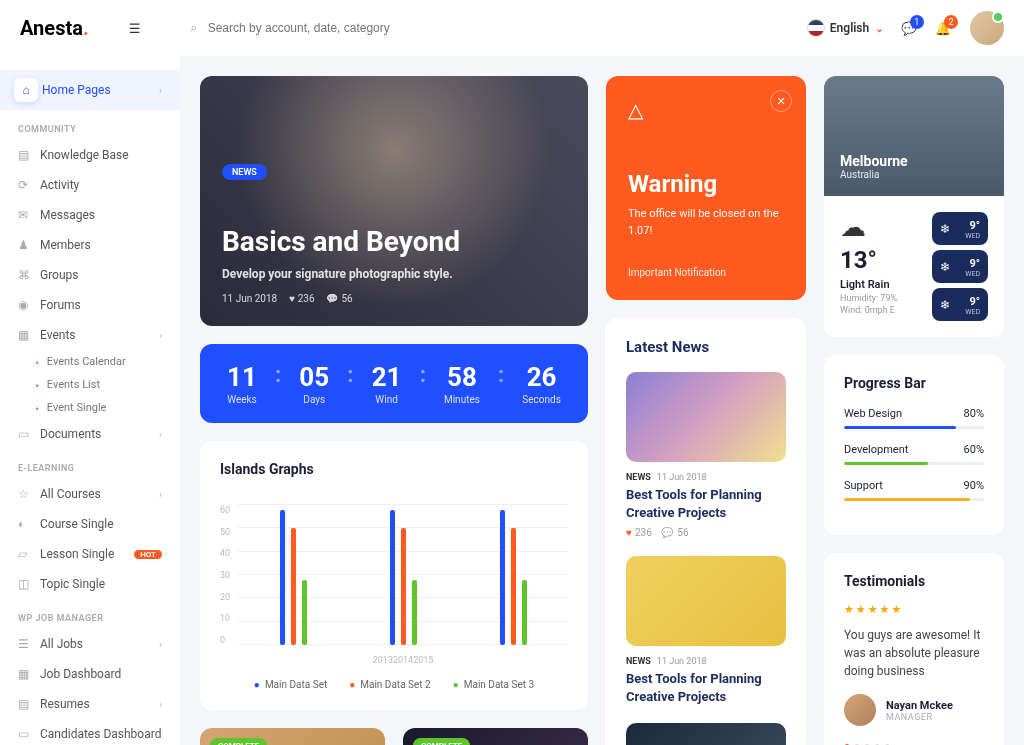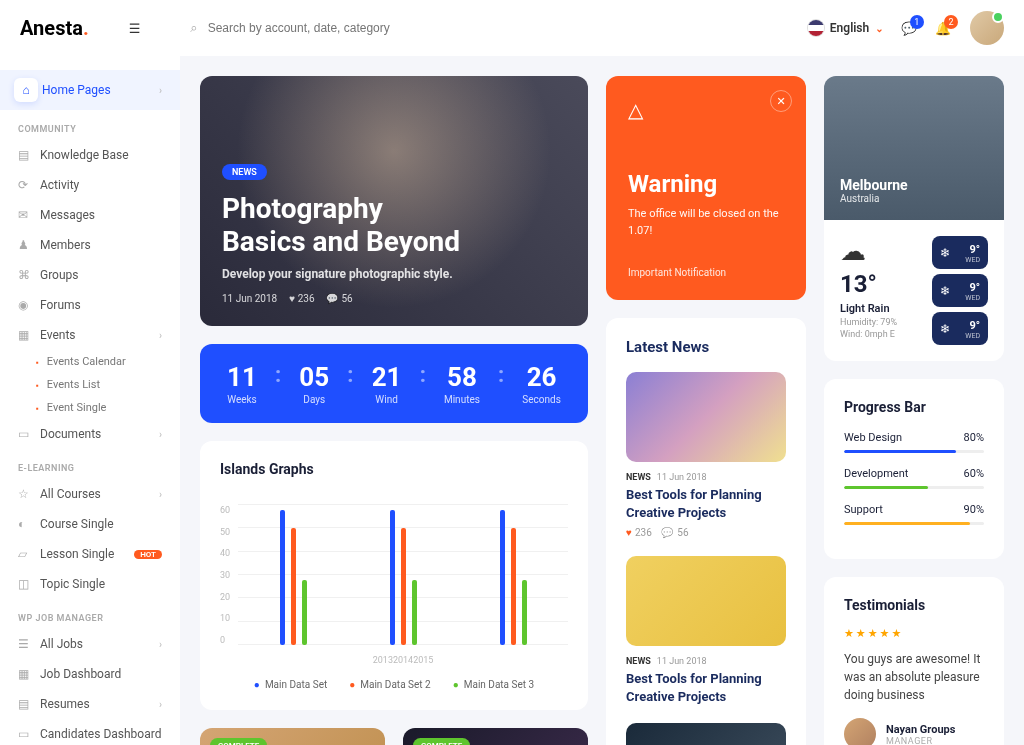--- a/index.html
+++ b/index.html
@@ -77,21 +77,21 @@
 .news-img { width:100%; height:90px; border-radius:10px; margin-bottom:10px;}
 .ni1 { background:linear-gradient(135deg,#8b7fd4,#d4a0c0,#f0e090);}
 .ni2 { background:linear-gradient(135deg,#f0d060,#e8c040);}
 .ni3 { background:linear-gradient(135deg,#1a2a3a,#3a4a5a); height:55px;}
 .news-meta { font-size:9px; color:#999;}
 .news-meta b { color:#333; font-weight:700; margin-right:6px;}
 .news-title { font-size:13px; font-weight:700; color:#1a2b5e; margin-top:4px; line-height:1.35;}
 .news-stats { font-size:10px; color:#999; margin-top:6px; display:flex; gap:10px;}
 .news-stats .heart::before{content:'♥'; color:#ff5a1f; margin-right:3px;}
 .news-stats .comment::before{content:'💬'; margin-right:3px; filter:grayscale(1) opacity(.5);}
-.weather-city { height:144px; background:linear-gradient(to bottom,#6a7a8a,#4a5a6a); border-radius:12px 12px 0 0; display:flex; flex-direction:column; justify-content:flex-end; padding:16px; color:#fff;}
+.weather-city { height:120px; background:linear-gradient(to bottom,#6a7a8a,#4a5a6a); border-radius:12px 12px 0 0; display:flex; flex-direction:column; justify-content:flex-end; padding:16px; color:#fff;}
 .weather-city b { font-size:14px;}
 .weather-city span { font-size:10px; opacity:.85;}
 .weather-body { background:#fff; padding:16px; border-radius:0 0 12px 12px; display:flex; gap:10px;}
 .weather-now { flex:1;}
 .weather-now .ic { font-size:26px; color:#333;}
 .weather-now .temp { font-size:24px; font-weight:700; margin-top:4px;}
 .weather-now .cond { font-size:11px; font-weight:600; margin-top:4px;}
 .weather-now .det { font-size:9px; color:#999; margin-top:2px;}
 .weather-days { display:flex; flex-direction:column; gap:5px;}
 .wday { background:#1a2b5e; color:#fff; border-radius:8px; padding:5px 8px; display:flex; align-items:center; gap:6px; justify-content:space-between; min-width:56px;}
@@ -224,21 +224,21 @@
         <span>Candidates Dashboard</span>
       </div>
 
   </div>
 
   <div class="main">
 
     <div class="col">
       <div class="card hero">
         <span class="tag">NEWS</span>
-        <h1><span>Photography</span><br><span>Basics and Beyond</span></h1>
+        <h1><br><span>Basics and Beyond</span></h1>
         <div class="sub">Develop your signature photographic style.</div>
         <div class="meta">
           <span>11 Jun 2018</span>
           <span>♥ <span>236</span></span>
           <span>💬 <span>56</span></span>
         </div>
       </div>
       <div class="countdown" id="countdown">
           <div class="cd-item">
             <div class="num">11</div>
@@ -415,21 +415,21 @@
             </div>
           </div>
       </div>
       <div class="card testi-card">
         <h3>Testimonials</h3>
         <div class="stars">★★★★★</div>
         <div class="testi-text">You guys are awesome! It was an absolute pleasure doing business</div>
         <div class="testi-author">
           <div class="testi-av"></div>
           <div>
-            <div class="testi-name">Nayan Groups</div>
+            <div class="testi-name">Nayan Mckee</div>
             <div class="testi-role">MANAGER</div>
           </div>
         </div>
         <div class="dots"><span class="active">●</span>●●●●</div>
       </div>
     </div>
   </div>
 </div>
 
 </body></html>

